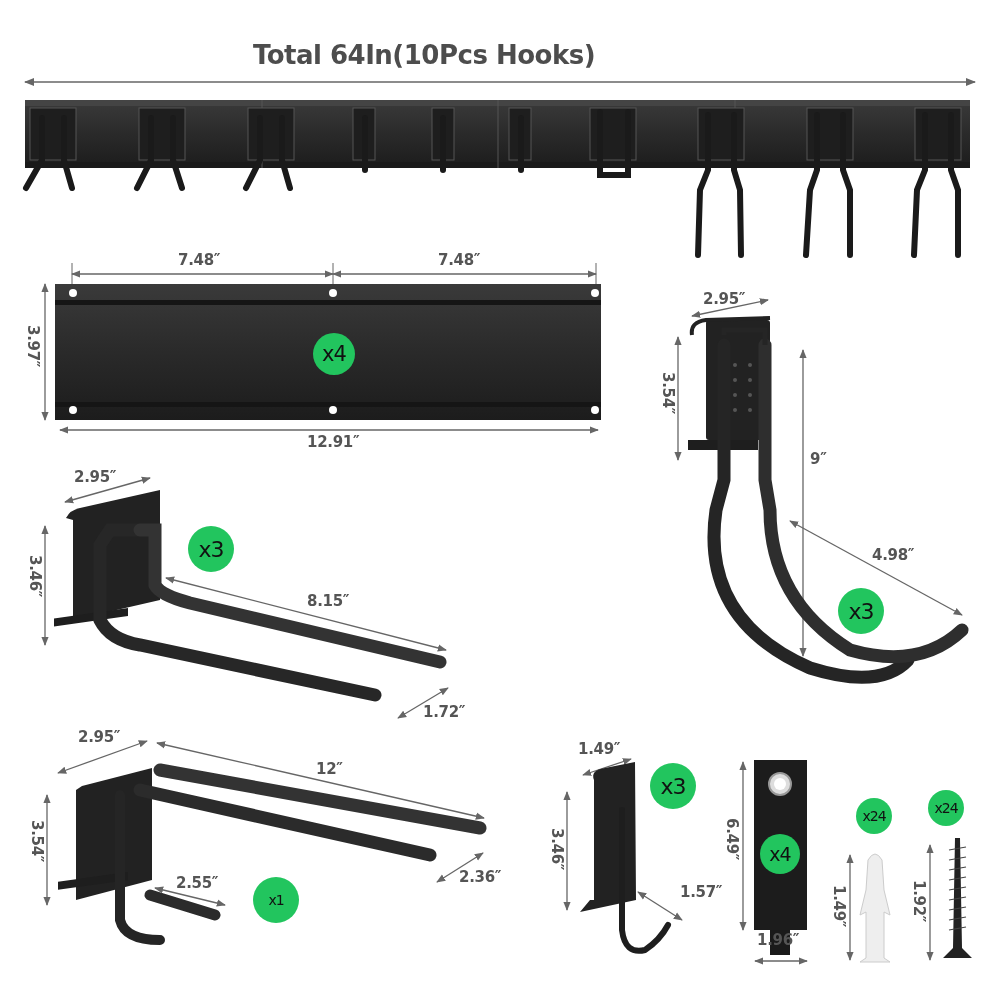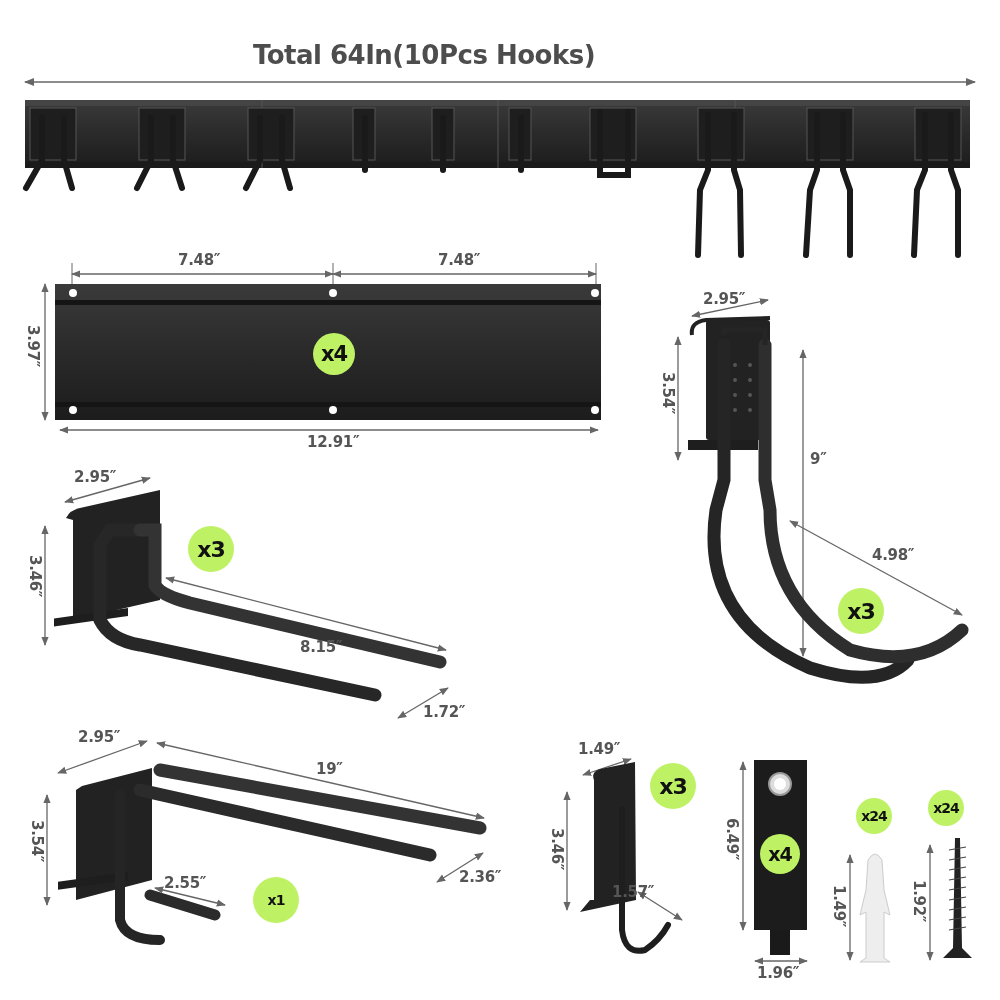--- a/index.html
+++ b/index.html
@@ -1,20 +1,20 @@
 <!DOCTYPE html>
 <html><head>
 <meta charset="utf-8">
 <style>
   html,body{margin:0;padding:0;background:#ffffff;}
   body{width:1000px;height:1000px;position:relative;overflow:hidden;font-family:"DejaVu Sans",sans-serif;color:#4a4a4a;}
   .title{position:absolute;left:0;top:40px;width:848px;text-align:center;font-weight:bold;font-size:26px;color:#4d4d4d;letter-spacing:-0.5px;}
   .dim{position:absolute;font-weight:bold;font-size:15px;color:#555;white-space:nowrap;letter-spacing:-0.3px;}
   .rot{transform:rotate(90deg);transform-origin:left top;}
-  .badge{position:absolute;border-radius:50%;background:#bef264;color:#111;font-weight:bold;display:flex;align-items:center;justify-content:center;letter-spacing:-1px;}
+  .badge{position:absolute;border-radius:50%;background:#22c55e;color:#111;font-weight:normal;display:flex;align-items:center;justify-content:center;letter-spacing:-1px;}
   svg{position:absolute;left:0;top:0;}
 </style>
 </head>
 <body>
 
 <div class="title">Total 64In(10Pcs Hooks)</div>
 
 <svg width="1000" height="1000" viewBox="0 0 1000 1000">
   <defs>
     <marker id="ar" viewBox="0 0 10 10" refX="9" refY="5" markerWidth="7" markerHeight="7" orient="auto-start-reverse">
@@ -190,37 +190,37 @@
 <div class="badge" style="left:313px;top:333px;width:42px;height:42px;font-size:21px;">x4</div>
 
 <div class="dim" style="left:703px;top:290px;">2.95″</div>
 <div class="dim rot" style="left:677px;top:372px;">3.54″</div>
 <div class="dim" style="left:810px;top:450px;">9″</div>
 <div class="dim" style="left:872px;top:546px;">4.98″</div>
 <div class="badge" style="left:838px;top:588px;width:46px;height:46px;font-size:22px;">x3</div>
 
 <div class="dim" style="left:74px;top:468px;">2.95″</div>
 <div class="dim rot" style="left:44px;top:555px;">3.46″</div>
-<div class="dim" style="left:300px;top:592px;margin-top:46px;">8.15″</div>
+<div class="dim" style="left:307px;top:592px;">8.15″</div>
 <div class="dim" style="left:423px;top:703px;">1.72″</div>
 <div class="badge" style="left:188px;top:526px;width:46px;height:46px;font-size:22px;">x3</div>
 
 <div class="dim" style="left:78px;top:728px;">2.95″</div>
 <div class="dim rot" style="left:46px;top:820px;">3.54″</div>
-<div class="dim" style="left:316px;top:760px;">19″</div>
-<div class="dim" style="left:164px;top:874px;text-align:center;">2.55″</div>
+<div class="dim" style="left:316px;top:760px;">12″</div>
+<div class="dim" style="left:176px;top:874px;text-align:center;">2.55″</div>
 <div class="dim" style="left:459px;top:868px;">2.36″</div>
 <div class="badge" style="left:253px;top:877px;width:46px;height:46px;font-size:14px;">x1</div>
 
 <div class="dim" style="left:578px;top:740px;">1.49″</div>
 <div class="dim rot" style="left:566px;top:828px;">3.46″</div>
-<div class="dim" style="left:612px;top:883px;">1.57″</div>
+<div class="dim" style="left:680px;top:883px;">1.57″</div>
 <div class="badge" style="left:650px;top:763px;width:46px;height:46px;font-size:22px;">x3</div>
 
 <div class="dim rot" style="left:741px;top:818px;">6.49″</div>
-<div class="dim" style="left:757px;top:964px;">1.96″</div>
+<div class="dim" style="left:757px;top:931px;">1.96″</div>
 <div class="badge" style="left:760px;top:834px;width:40px;height:40px;font-size:19px;">x4</div>
 
 <div class="dim rot" style="left:848px;top:885px;">1.49″</div>
 <div class="badge" style="left:856px;top:798px;width:36px;height:36px;font-size:14px;">x24</div>
 
 <div class="dim rot" style="left:928px;top:880px;">1.92″</div>
 <div class="badge" style="left:928px;top:790px;width:36px;height:36px;font-size:14px;">x24</div>
 
 </body></html>

